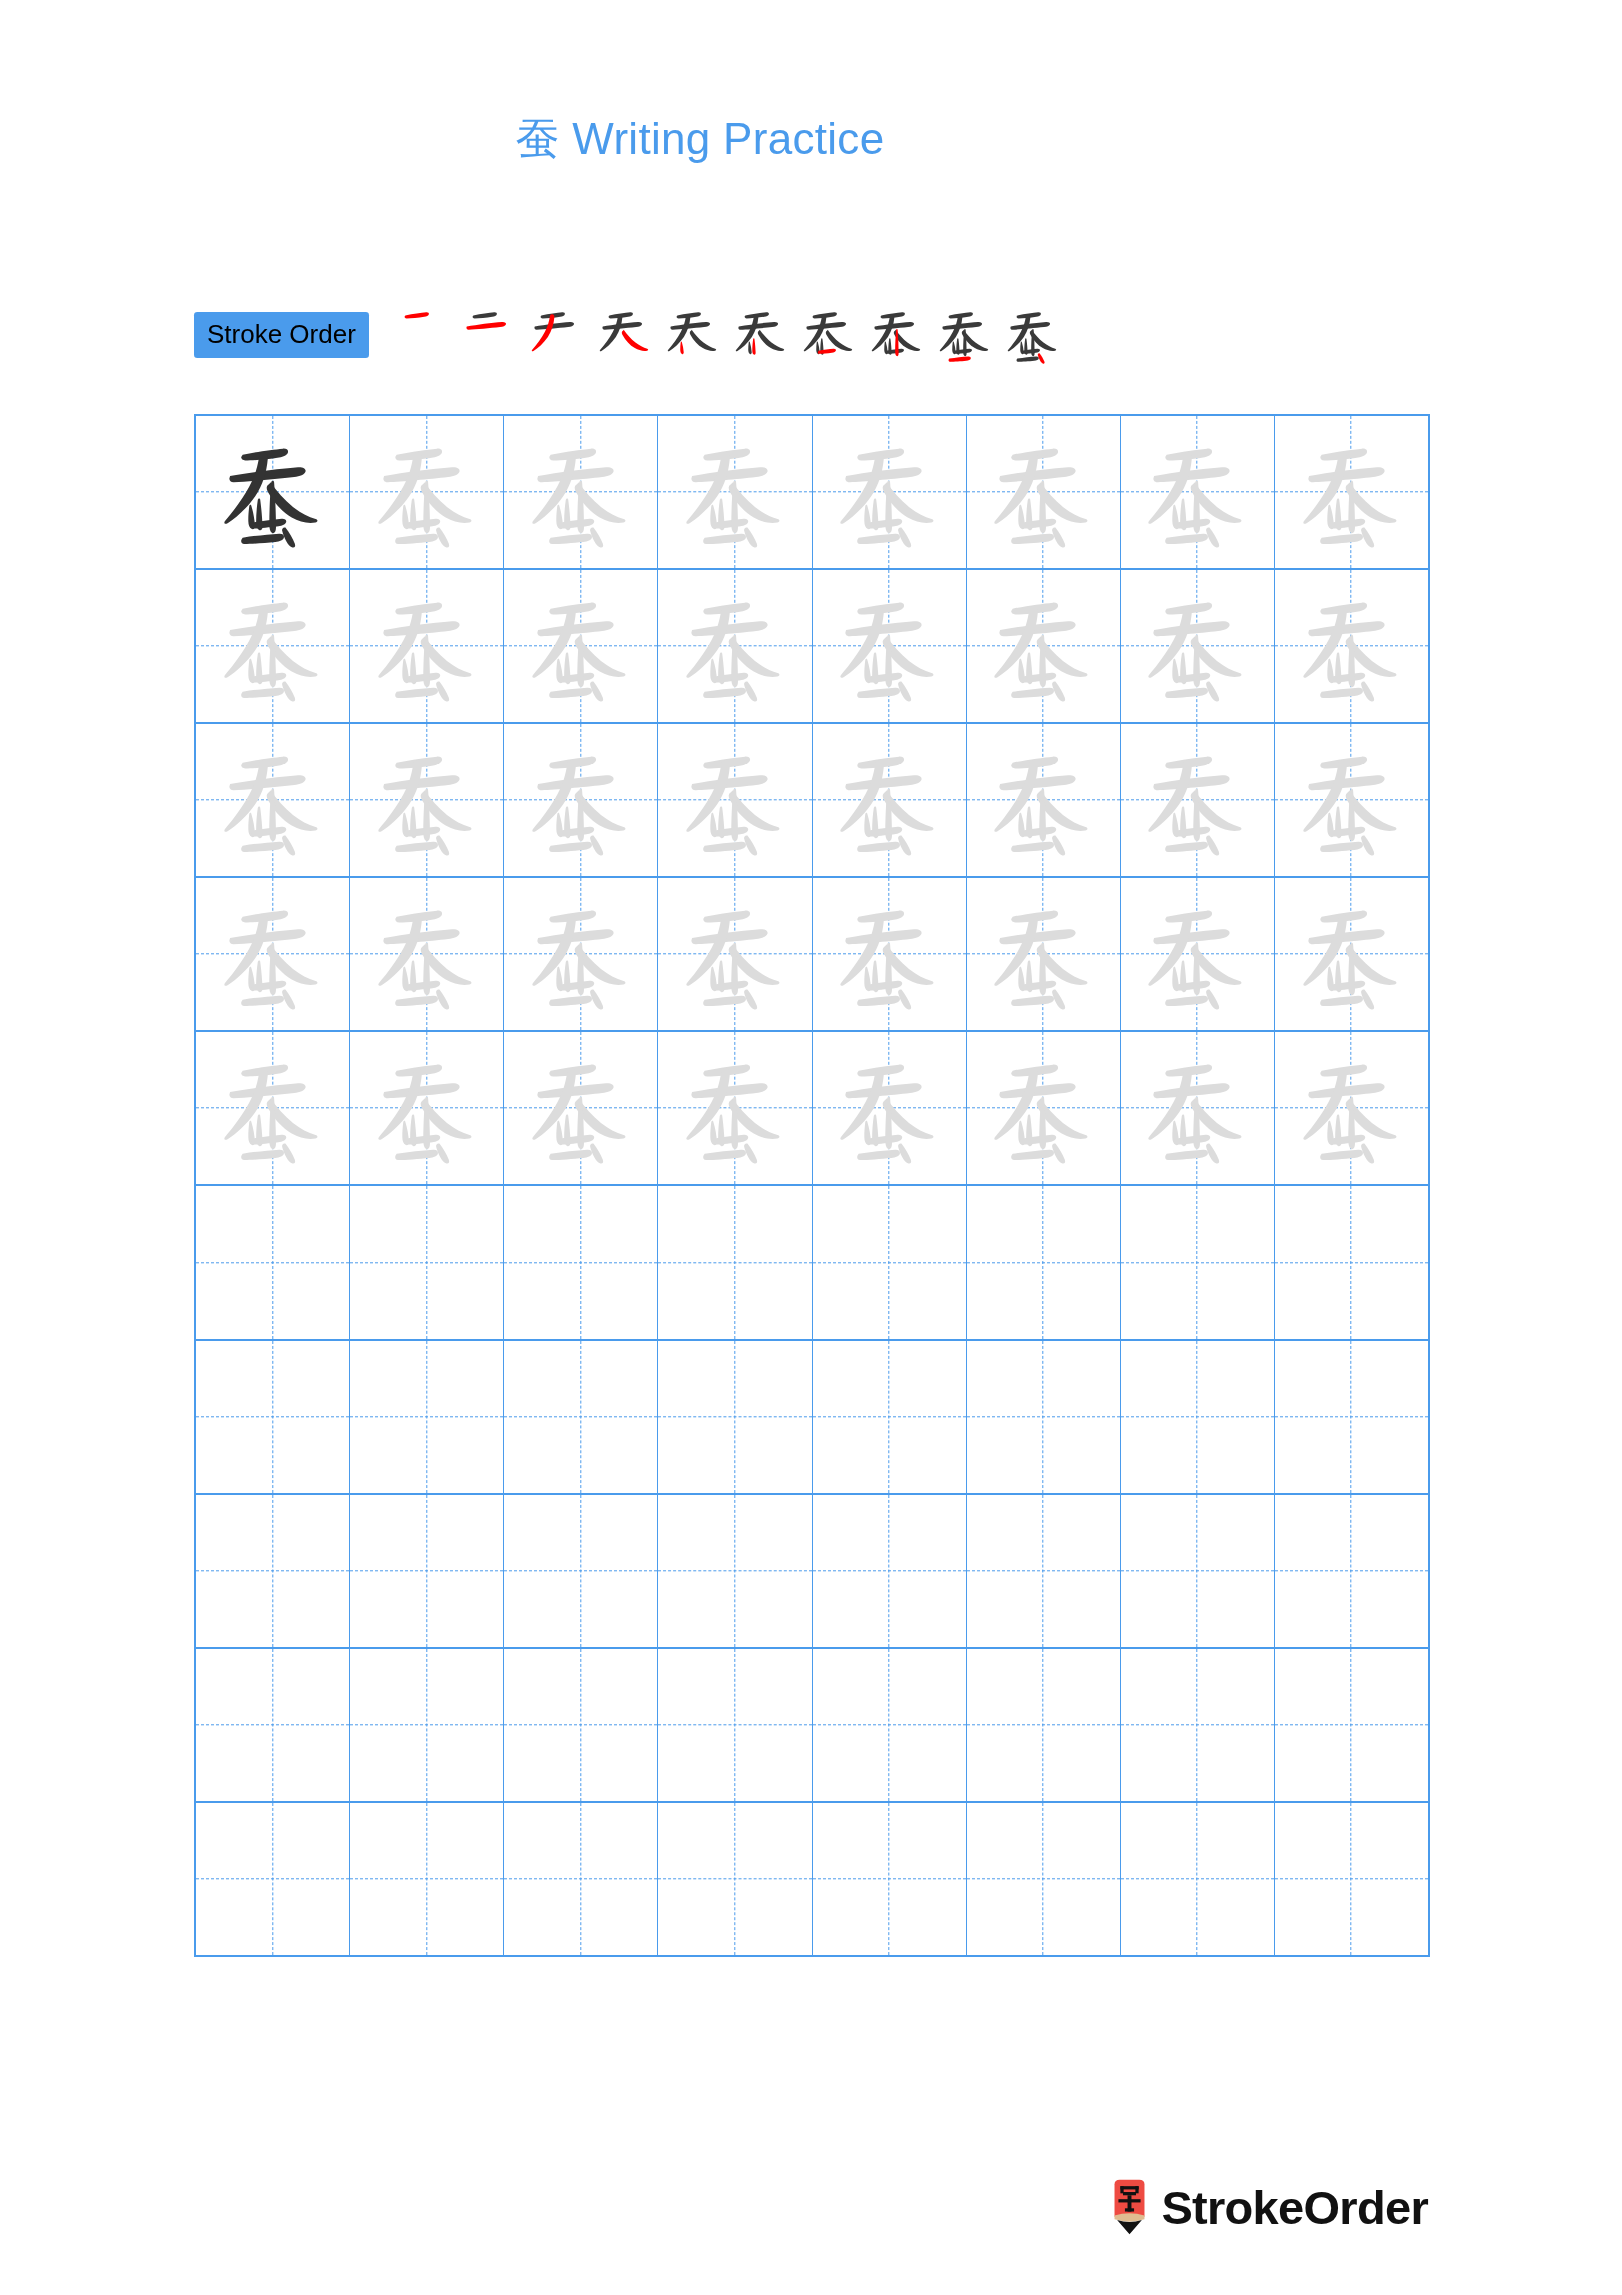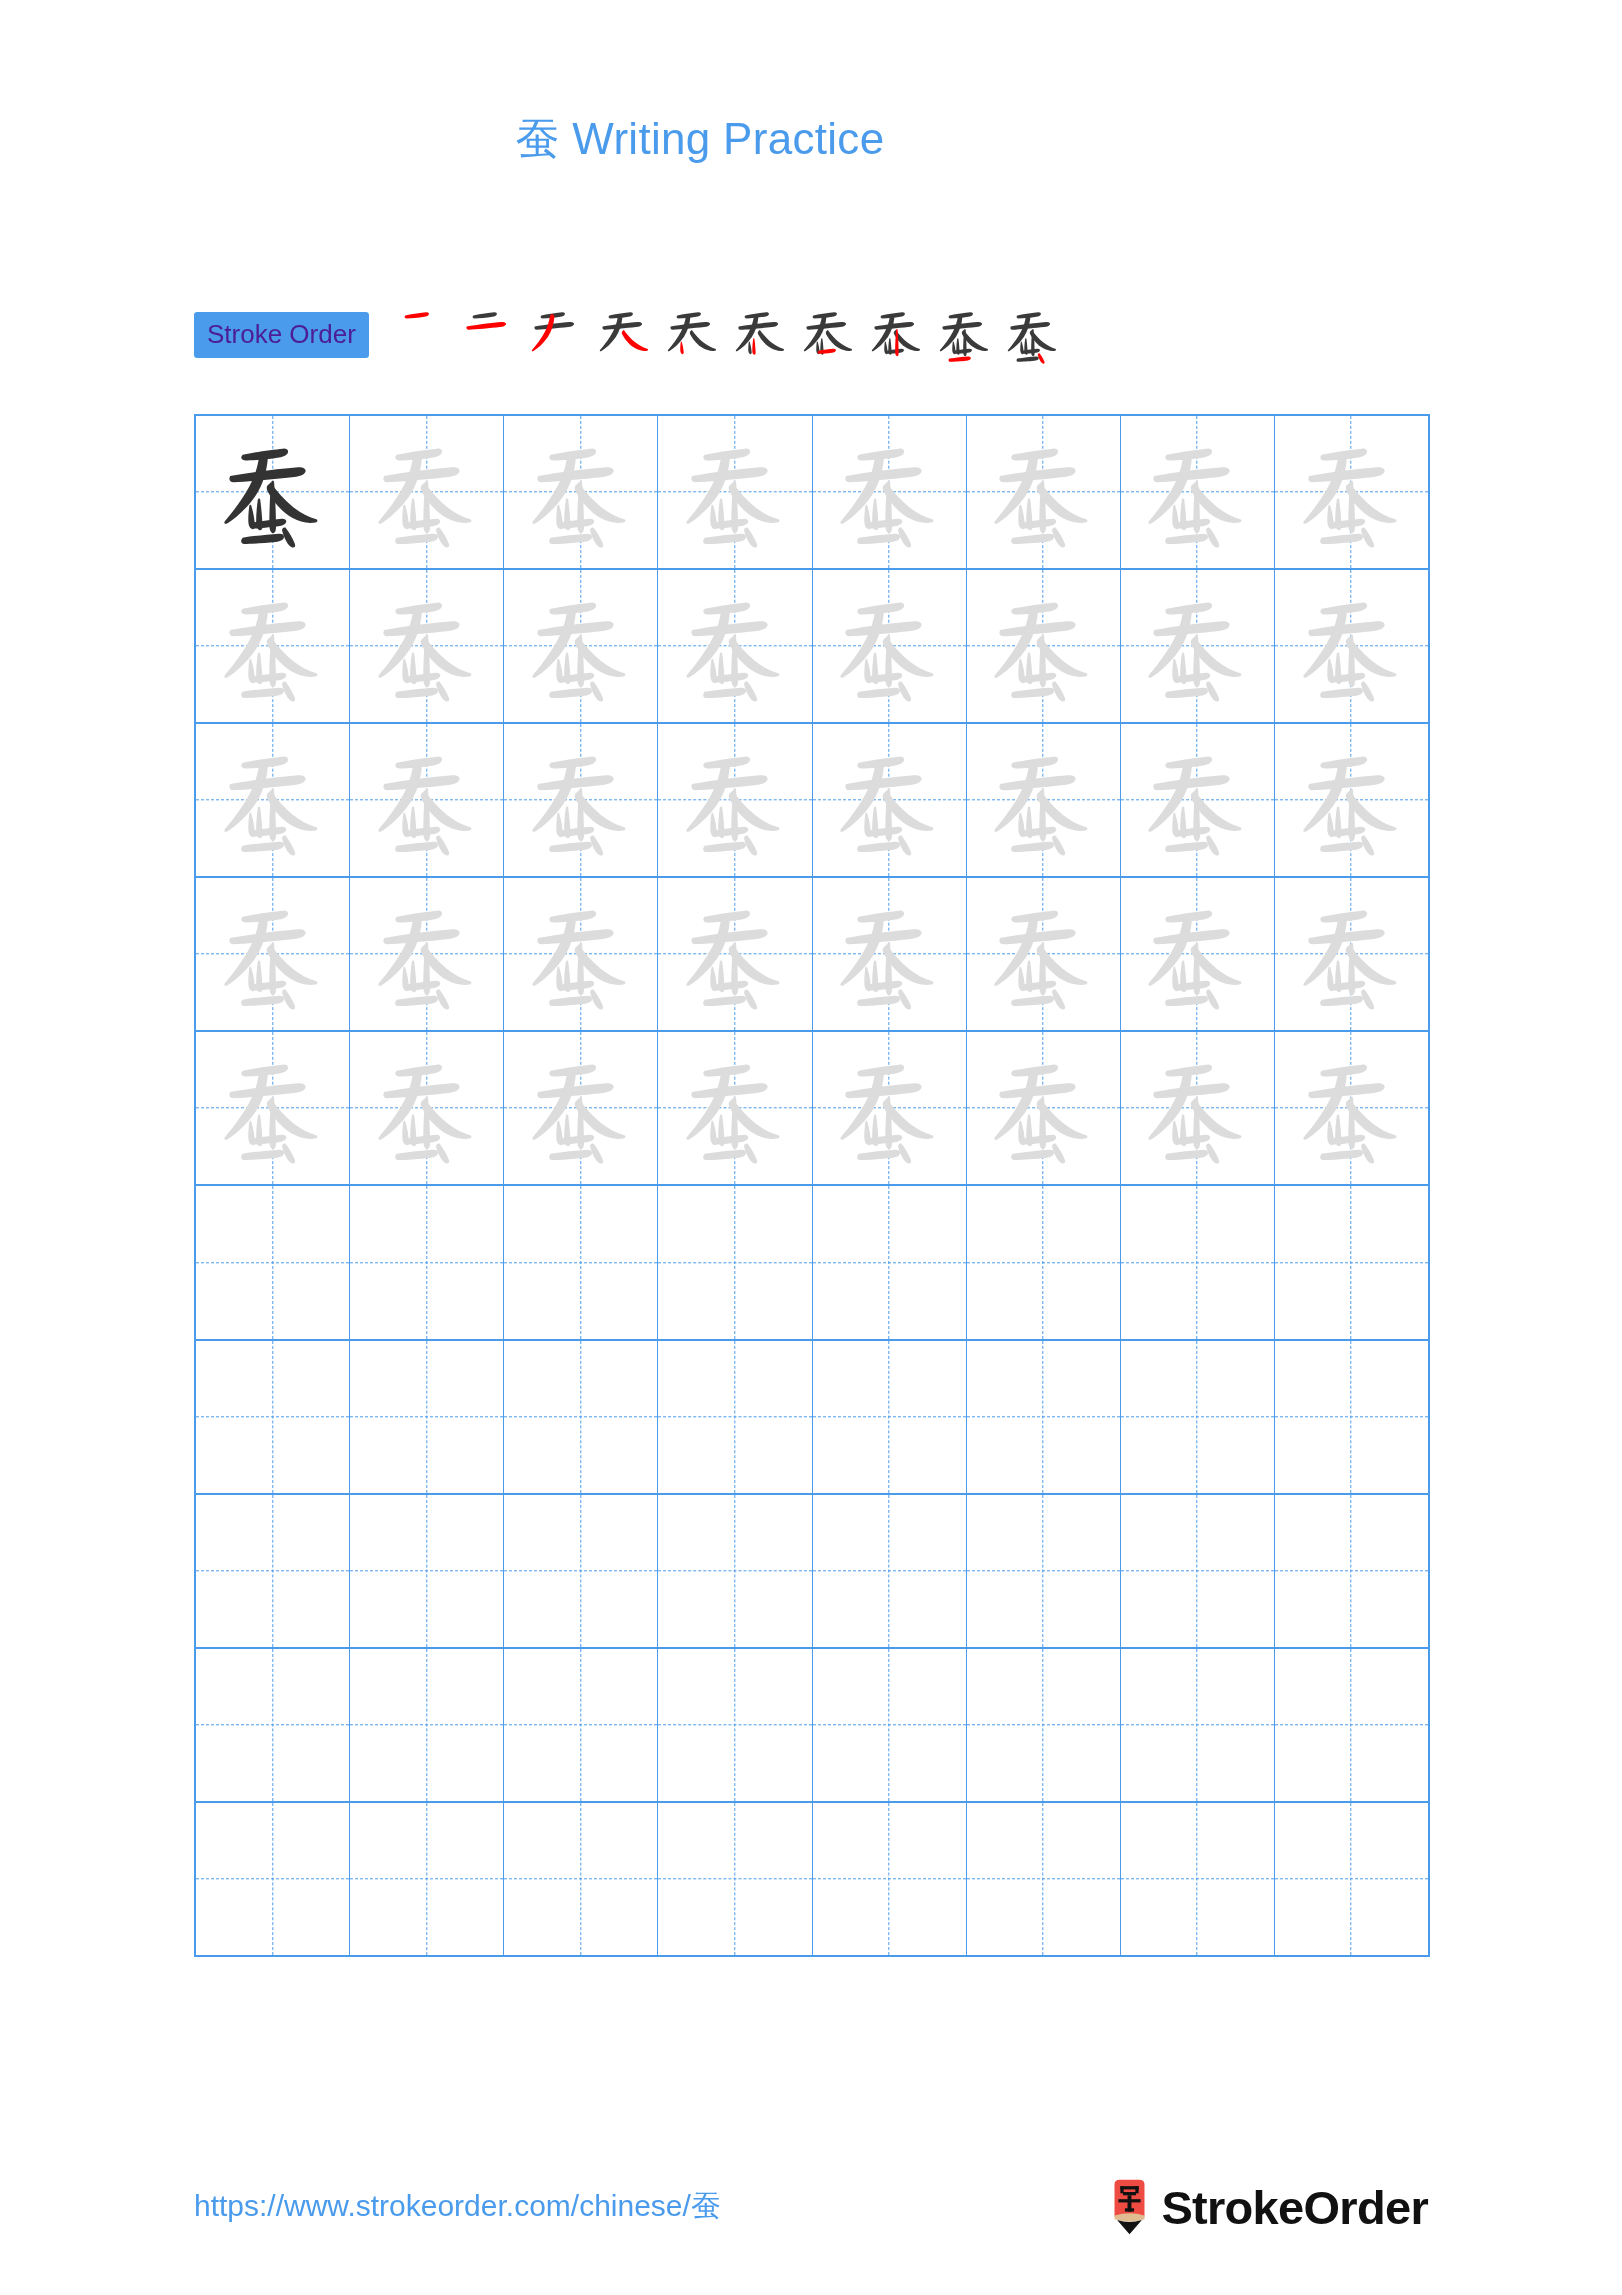--- a/index.html
+++ b/index.html
@@ -33,21 +33,21 @@
   #stroke-order-row {
     position: absolute;
     top: 305px;
     left: 194px;
     height: 60px;
     display: flex;
     align-items: center;
   }
   #stroke-order-badge {
     background: #4a9bec;
-    color: #4c1d95;
+    color: #000000;
     font-size: 26px;
     line-height: 1;
     padding: 9.2px 13px 10.5px 13px;
     border-radius: 3.3px;
     white-space: nowrap;
     font-weight: 400;
   }
   #stroke-steps {
     display: flex;
     align-items: flex-start;
@@ -972,21 +972,20 @@
       <div class="grid-cell"></div>
       <div class="grid-cell"></div>
       <div class="grid-cell"></div>
       <div class="grid-cell"></div>
       <div class="grid-cell"></div>
       <div class="grid-cell"></div>
     </div>
   </div>
 
 <div id="footer">
-  <div id="footer-url">https://www.strokeorder.com/chinese/蚕</div>
   <div id="footer-logo">
     <svg id="logo-mark" viewBox="0 0 62 86" xmlns="http://www.w3.org/2000/svg">
       <path d="M8 8 Q8 1 16 1 L46 1 Q54 1 54 8 L54 58 L8 58 Z" fill="#ee4b42"></path>
       <path d="M8 56 Q31 49 54 56 L54 62 Q31 69 8 62 Z" fill="#e0bc90"></path>
       <path d="M12 63 Q31 69 50 63 L31 85 Z" fill="#111111"></path>
       <g fill="#111111">
         <rect x="17" y="11" width="28" height="5"></rect>
         <rect x="17" y="11" width="5" height="11"></rect>
         <rect x="40" y="11" width="5" height="11"></rect>
         <rect x="21" y="20" width="20" height="5"></rect>

